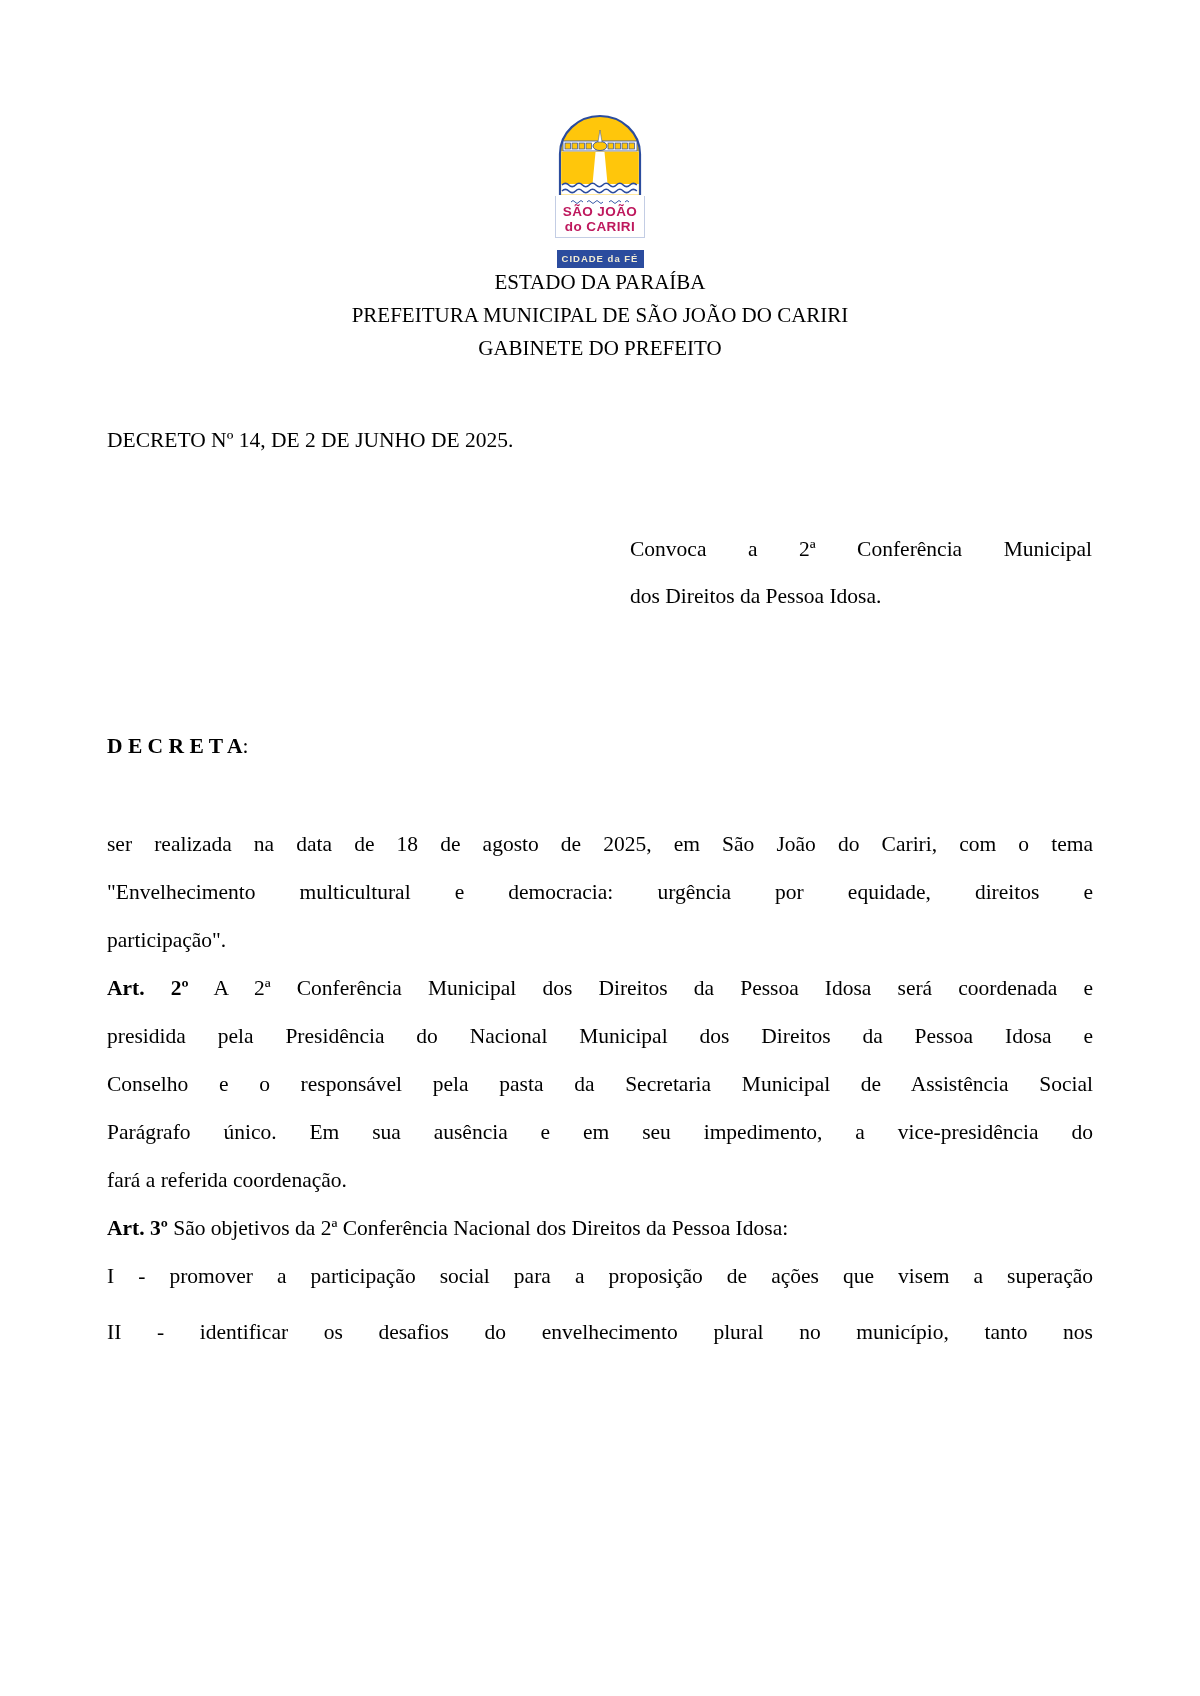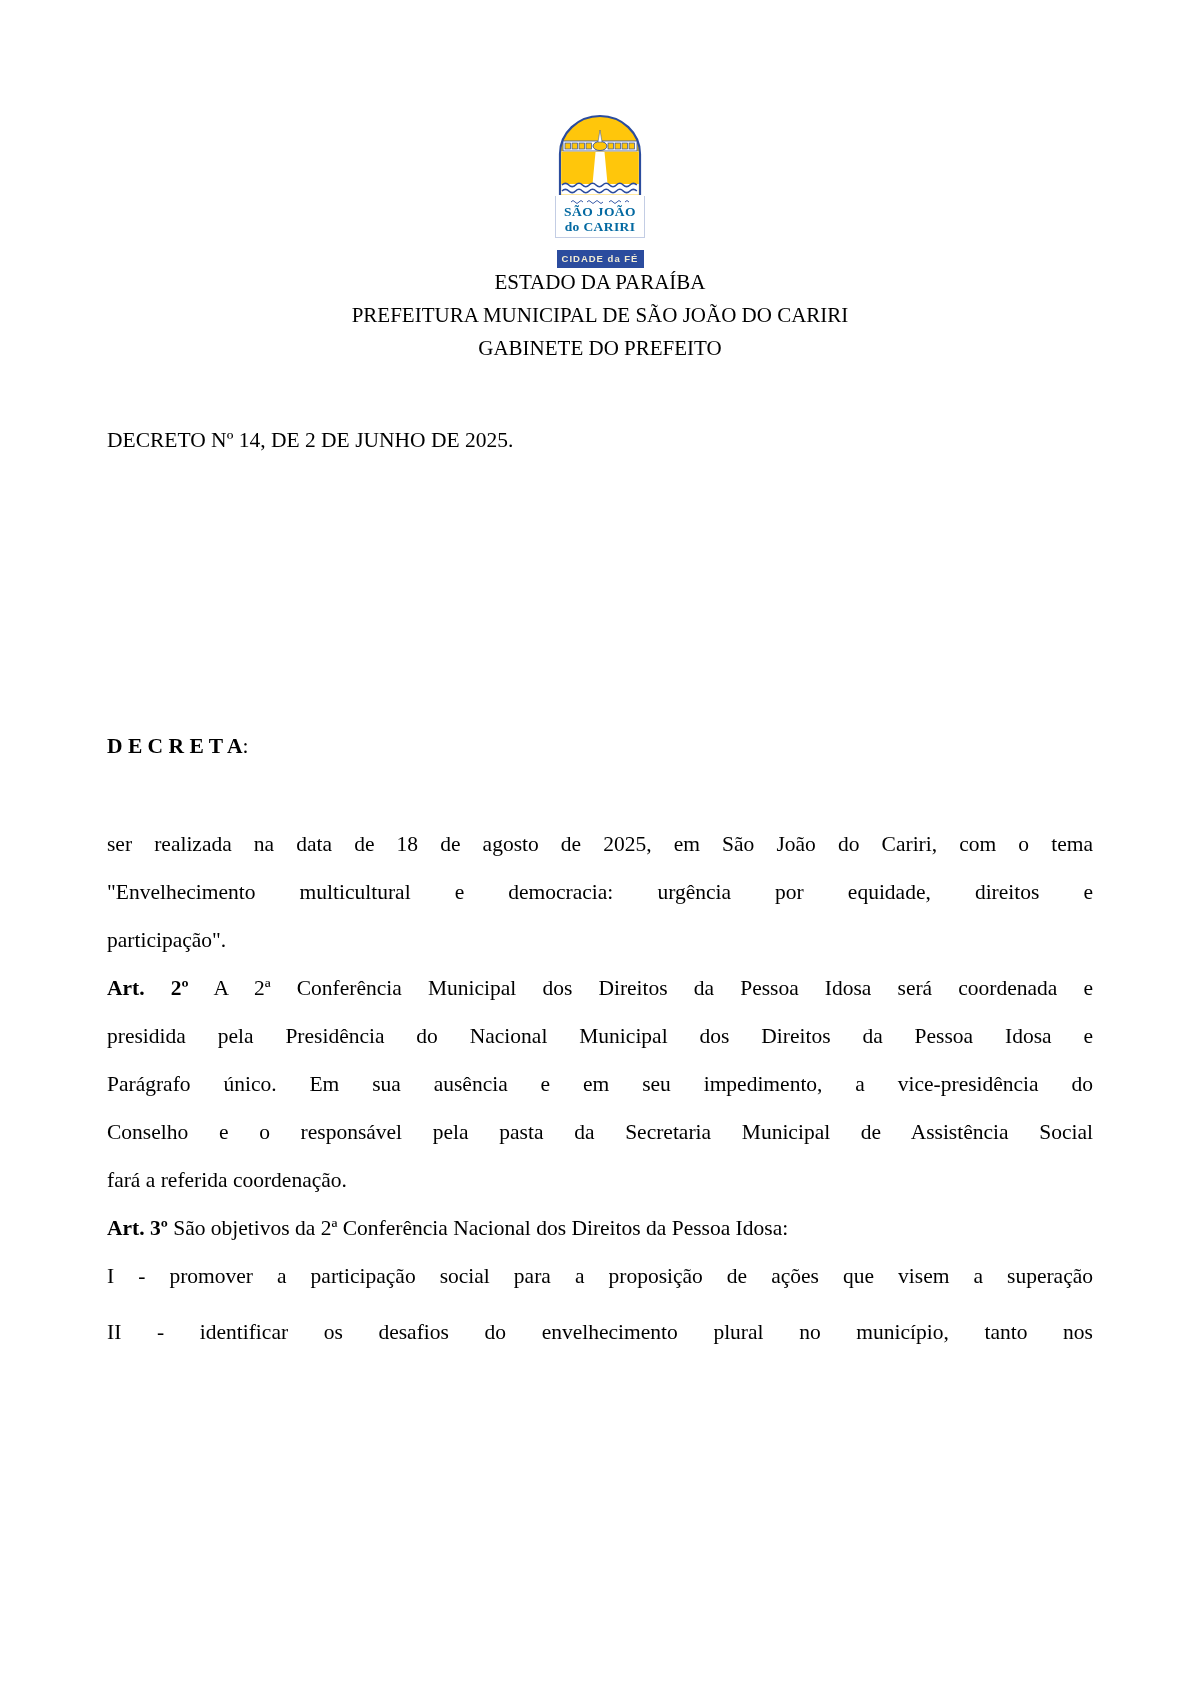--- a/index.html
+++ b/index.html
@@ -10,21 +10,21 @@
 
   
   .logo { position:absolute; top:112px; left:50%; transform:translateX(-50%); width:90px; }
   .logo-emblem { display:block; margin:0 auto; }
   .logo-base {
     box-sizing:border-box; width:90px; margin:0 auto; background:#fff;
     border:1px solid #c3cde4; border-top:none; text-align:center; padding:1px 0 3px;
   }
   .logo-script { display:block; margin:0 auto 1px; }
   .logo-name {
-    font-family:Liberation Serif, serif; font-weight:bold; color:#0369a1;
+    font-family:Liberation Sans, sans-serif; font-weight:bold; color:#be185d;
     font-size:13.5px; line-height:14.5px; letter-spacing:0.4px; white-space:nowrap;
   }
   .logo-banner {
     box-sizing:border-box; width:87px; margin:12px auto; background:#2b4c9e;
     color:#f2ecd4; font-family:"Liberation Sans", sans-serif; font-weight:bold;
     font-size:9.5px; line-height:18px; letter-spacing:1px; text-align:center; white-space:nowrap;
   }
 
   
   .header { position:absolute; top:266px; left:0; width:100%; text-align:center;
@@ -91,39 +91,43 @@
   </div>
 
   <div class="header">
     <div>ESTADO DA PARAÍBA</div>
     <div>PREFEITURA MUNICIPAL DE SÃO JOÃO DO CARIRI</div>
     <div>GABINETE DO PREFEITO</div>
   </div>
 
   <div class="decree-title">DECRETO Nº 14, DE 2 DE JUNHO DE 2025.</div>
 
+  <div class="ementa">
+    <div class="jline">Convoca a 2ª Conferência Municipal</div>
+    <div class="lline">dos Direitos da Pessoa Idosa.</div>
+  </div>
 
   <div class="doc-body">
 
 
     <div class="para p-decreta lline">
       <span class="lead">D E C R E T A</span><span>:</span>
     </div>
 
     <div class="para p-art1">
       <div class="jline">ser realizada na data de 18 de agosto de 2025, em São João do Cariri, com o tema</div>
       <div class="jline">"Envelhecimento multicultural e democracia: urgência por equidade, direitos e</div>
       <div class="lline">participação".</div>
     </div>
 
     <div class="para">
       <div class="jline"><span class="lead">Art. 2º</span><span> A 2ª Conferência Municipal dos Direitos da Pessoa Idosa será coordenada e</span></div>
       <div class="jline">presidida pela Presidência do Nacional Municipal dos Direitos da Pessoa Idosa e</div>
+      <div class="jline">Conselho e o responsável pela pasta da Secretaria Municipal de Assistência Social</div>
       <div class="jline">Parágrafo único. Em sua ausência e em seu impedimento, a vice-presidência do</div>
-      <div class="jline">Conselho e o responsável pela pasta da Secretaria Municipal de Assistência Social</div>
       <div class="lline">fará a referida coordenação.</div>
     </div>
 
     <div class="para">
       <div class="lline"><span class="lead">Art. 3º</span><span> São objetivos da 2ª Conferência Nacional dos Direitos da Pessoa Idosa:</span></div>
     </div>
 
     <div class="para">
       <div class="jline">I - promover a participação social para a proposição de ações que visem a superação</div>
     </div>

